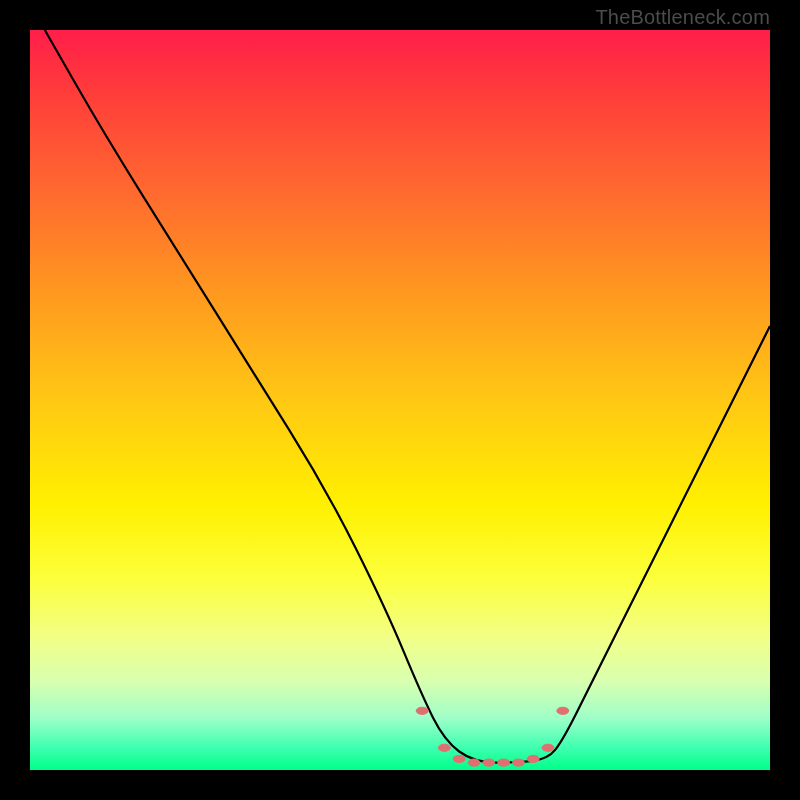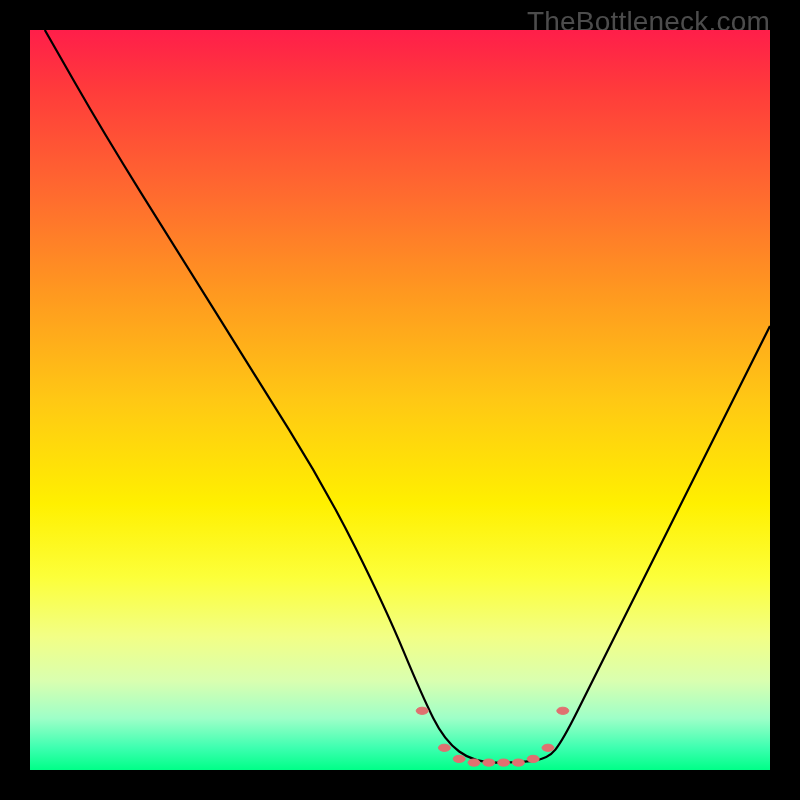--- a/index.html
+++ b/index.html
@@ -41,21 +41,21 @@
       #9effc8 93%,
       #3dffb0 97%,
       #00ff88 100%
     );
   }
   .watermark {
     position: absolute;
     top: 6px;
     right: 30px;
     font-family: Arial, Helvetica, sans-serif;
-    font-size: 28px;
+    font-size: 20px;
     font-weight: 500;
     color: #4c4c4c;
     letter-spacing: 0.2px;
     text-align: center;
   }
   svg.curve {
     position: absolute;
     left: 0;
     top: 0;
     width: 740px;

